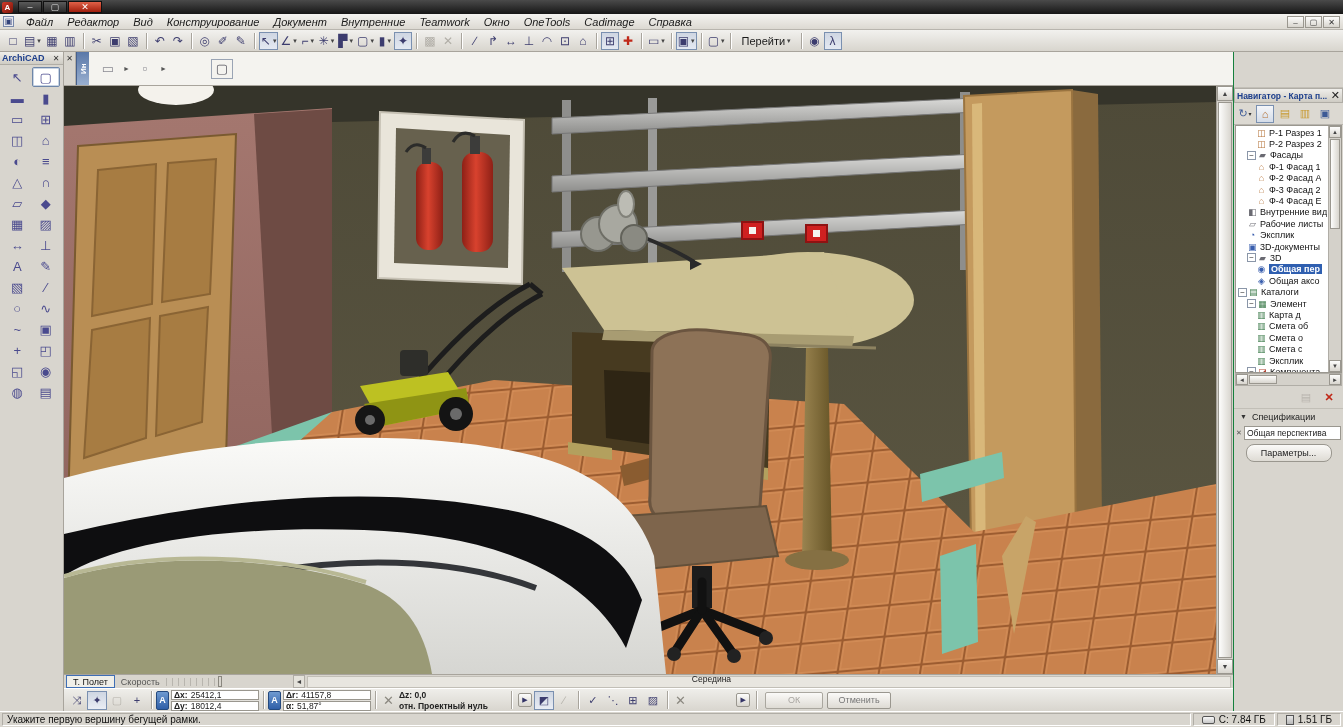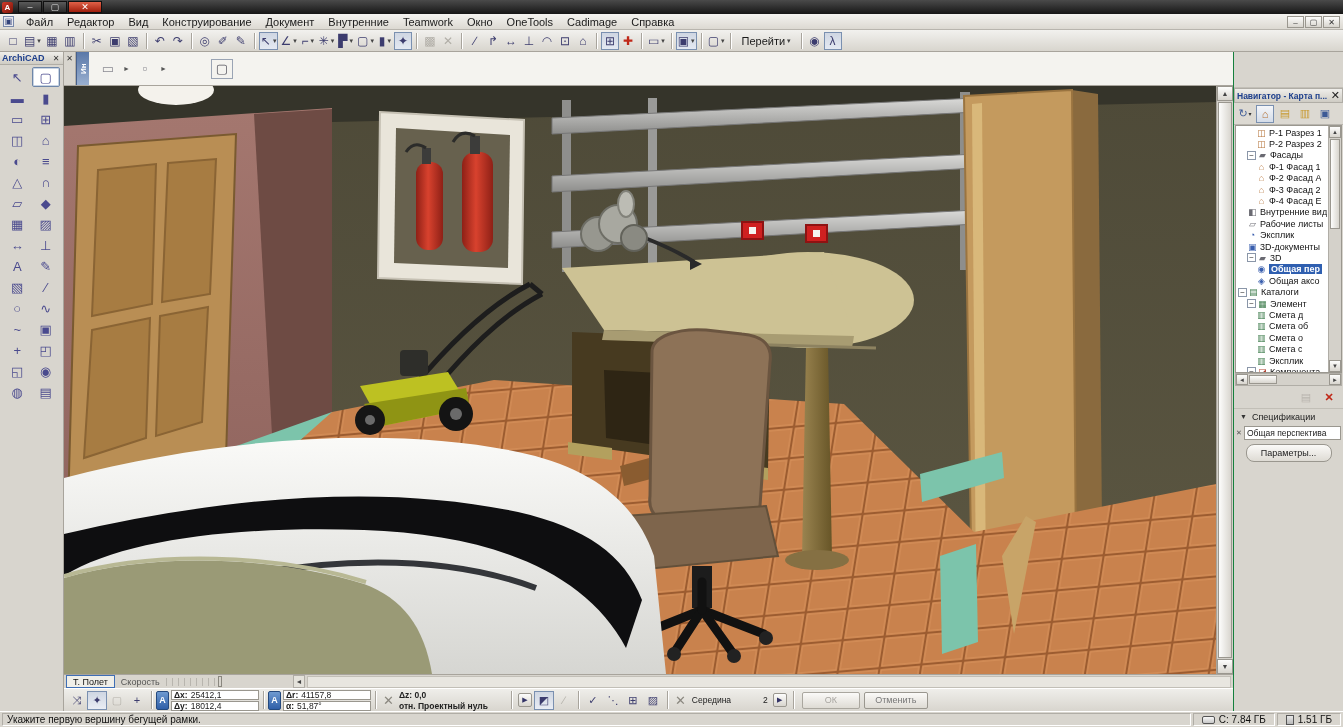--- a/index.html
+++ b/index.html
@@ -71,21 +71,21 @@
   .cbtn { width:20px; height:19px; display:flex; align-items:center; justify-content:center; font-size:11px; color:#3c3c6e; border:1px solid transparent; }
   .cbtn.pressed { border:1px solid #7a90b0; background:linear-gradient(#cfd6e2,#e9edf4); }
   .cbtn.disabled { color:#b4b1aa; }
   .csep { width:1px; height:18px; background:#a8a49c; margin:0 4px; box-shadow:1px 0 0 #fff; }
   .trkicon { width:13px; height:19px; background:linear-gradient(#6f9ad0,#2f5fa8); border:1px solid #24497e; color:#fff; font-size:9px; font-weight:bold; display:flex; align-items:center; justify-content:center; margin-right:2px; border-radius:2px; }
   .trkcol { display:flex; flex-direction:column; gap:1px;justify-content:space-between; }
   .coordfield { width:88px; height:10px; background:#fff; border:1px solid #9a978f; font-size:8.5px; line-height:9px; padding:0 2px; display:flex; }
   .coordfield .cl { font-weight:bold; margin-right:3px; }
   .coordplain { width:110px; height:10px; font-size:8.5px; line-height:10px; padding:0 2px; font-weight:bold; color:#222; }
   .xicon { color:#8a877f; font-size:13px; margin:0 3px; }
-  .snapgrp { display:flex; flex-direction:row; font-size:8.5px; line-height:9px; margin:0 3px;gap:32px; }
+  .snapgrp { display:flex; flex-direction:column; font-size:8.5px; line-height:9px; margin:0 3px;gap:32px; }
   .okbtn { width:58px; height:17px; border:1px solid #aaa79f; border-radius:2px; background:linear-gradient(#fbfaf8,#dedbd4); text-align:center; line-height:15px; color:#a8a5a0; margin:0 4px; }
   .cancelbtn { width:64px; height:17px; border:1px solid #9a978f; border-radius:2px; background:linear-gradient(#fbfaf8,#dedbd4); text-align:center; line-height:15px; color:#777; }
   .playbtn { width:14px; height:14px; border:1px solid #9a978f; background:linear-gradient(#fdfdfc,#d8d5ce); font-size:7px; color:#336; display:flex; align-items:center; justify-content:center; border-radius:2px; margin:0 2px; }
 
   
   .rightpanel { width:110px; background:#d8d5ce; border-left:1px solid #15803d; display:flex; flex-direction:column; }
   .navspacer { height:36px; border-bottom:1px solid #c2bfb7; }
   .navheader { height:15px; background:linear-gradient(#efeeea,#cfccc4); border:1px solid #b0ada6; display:flex; align-items:center; padding:0 2px; }
   .navheader .ptitle { color:#1c3e8c; font-weight:bold; font-size:8.5px; flex:1; white-space:nowrap; overflow:hidden; }
   .navtoolbar { height:22px; display:flex; align-items:center; padding:0 2px; gap:2px; background:#dcd9d2; border-bottom:1px solid #b8b5ae; }
@@ -132,21 +132,21 @@
 
 <div class="titlebar">
   <div class="appicon">A</div>
   <div class="wbtn">–</div>
   <div class="wbtn">▢</div>
   <div class="wbtn close">✕</div>
 </div>
 
 <div class="menubar">
   <div class="mdiicon">▣</div>
-  <div id="menubar-items" style="display:flex;">
+  <div id="menubar-items" style="display:flex;font-style:italic;">
       <div class="menuitem">Файл</div>
       <div class="menuitem">Редактор</div>
       <div class="menuitem">Вид</div>
       <div class="menuitem">Конструирование</div>
       <div class="menuitem">Документ</div>
       <div class="menuitem">Внутренние</div>
       <div class="menuitem">Teamwork</div>
       <div class="menuitem">Окно</div>
       <div class="menuitem">OneTools</div>
       <div class="menuitem">Cadimage</div>
@@ -659,21 +659,21 @@
             <span class="ticon ic-green">▤</span>
             <span class="tlabel">Каталоги</span>
           </div>
           <div class="trow" style="padding-left: 11px;">
             <span class="exp">−</span>
             <span class="ticon ic-green">▦</span>
             <span class="tlabel">Элемент</span>
           </div>
           <div class="trow" style="padding-left: 20px;">
             <span class="ticon ic-green">▥</span>
-            <span class="tlabel">Смета д</span>
+            <span class="tlabel">Карта д</span>
           </div>
           <div class="trow" style="padding-left: 20px;">
             <span class="ticon ic-green">▥</span>
             <span class="tlabel">Смета об</span>
           </div>
           <div class="trow" style="padding-left: 20px;">
             <span class="ticon ic-green">▥</span>
             <span class="tlabel">Смета о</span>
           </div>
           <div class="trow" style="padding-left: 20px;">

